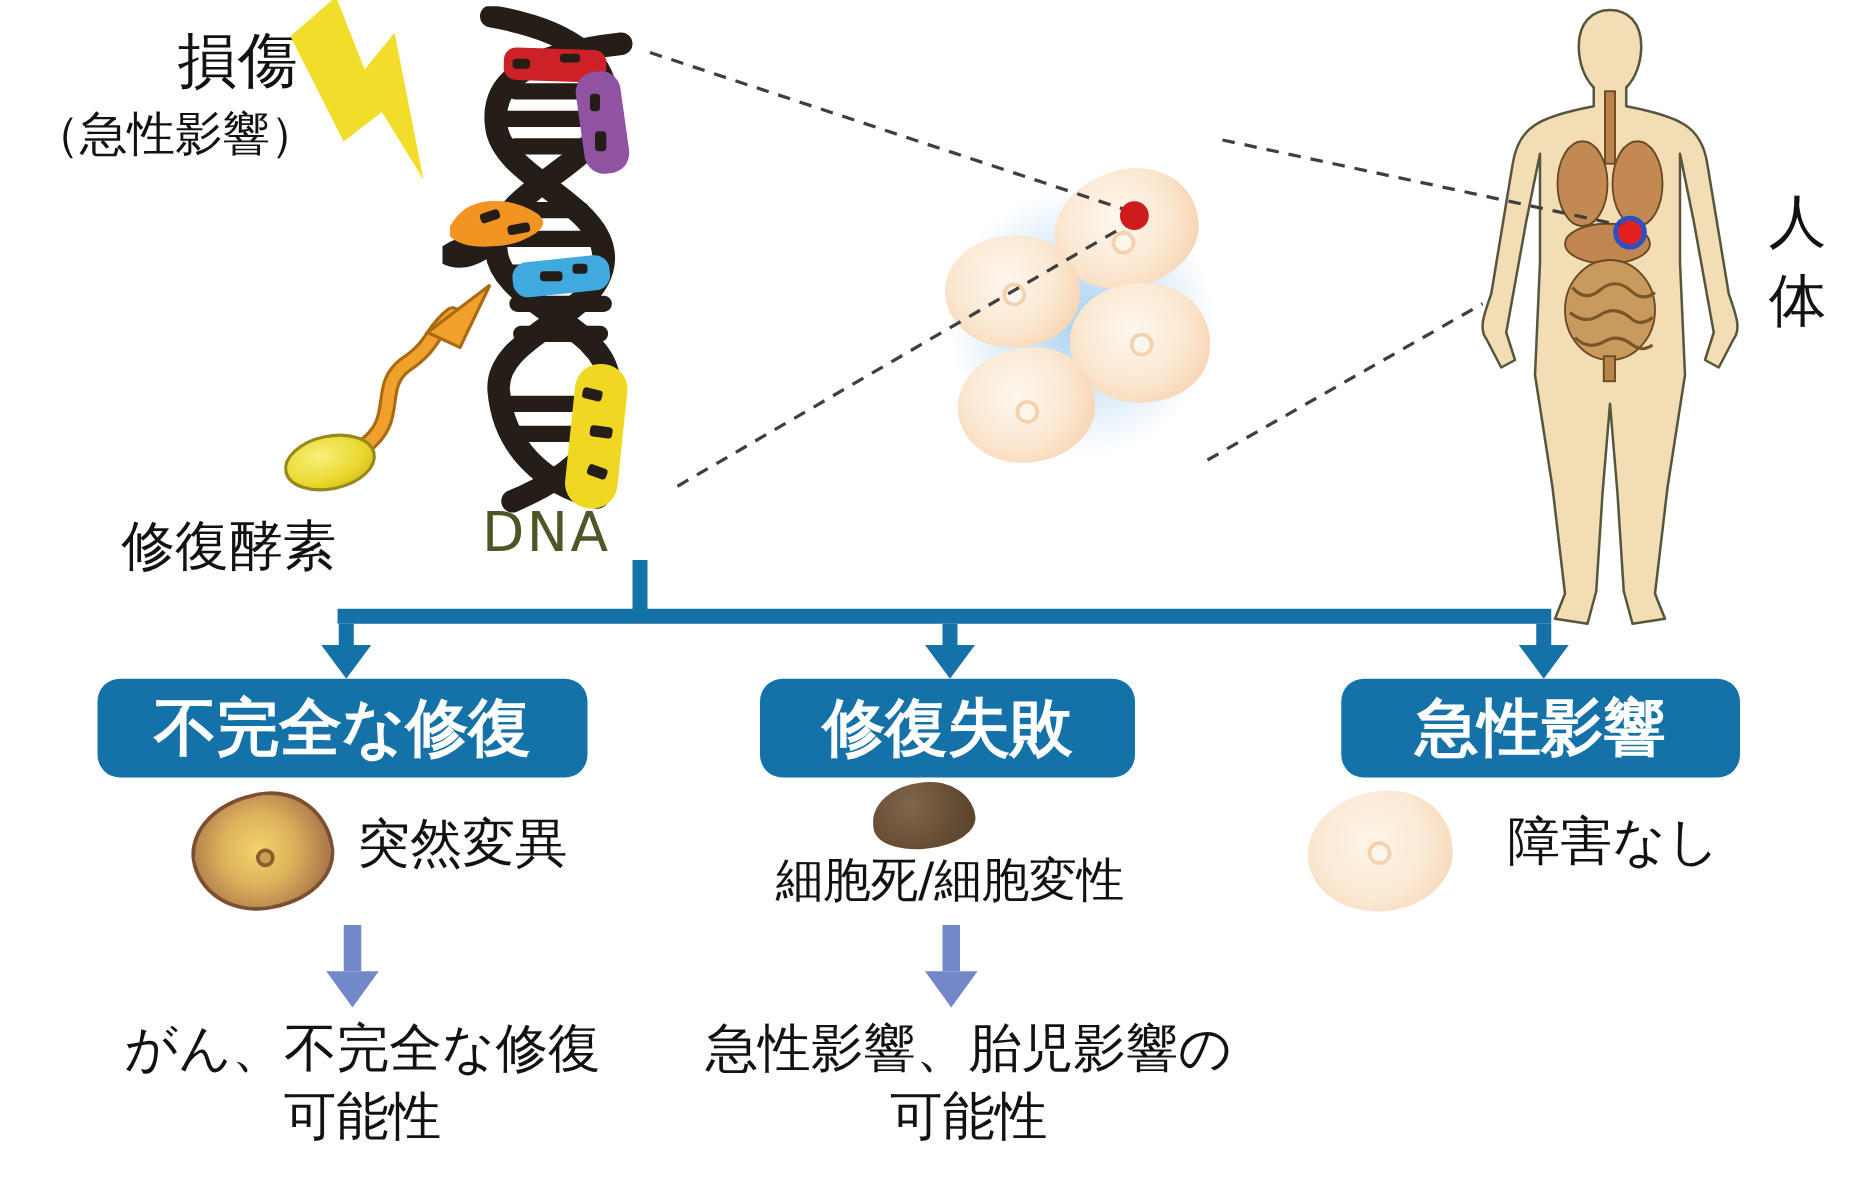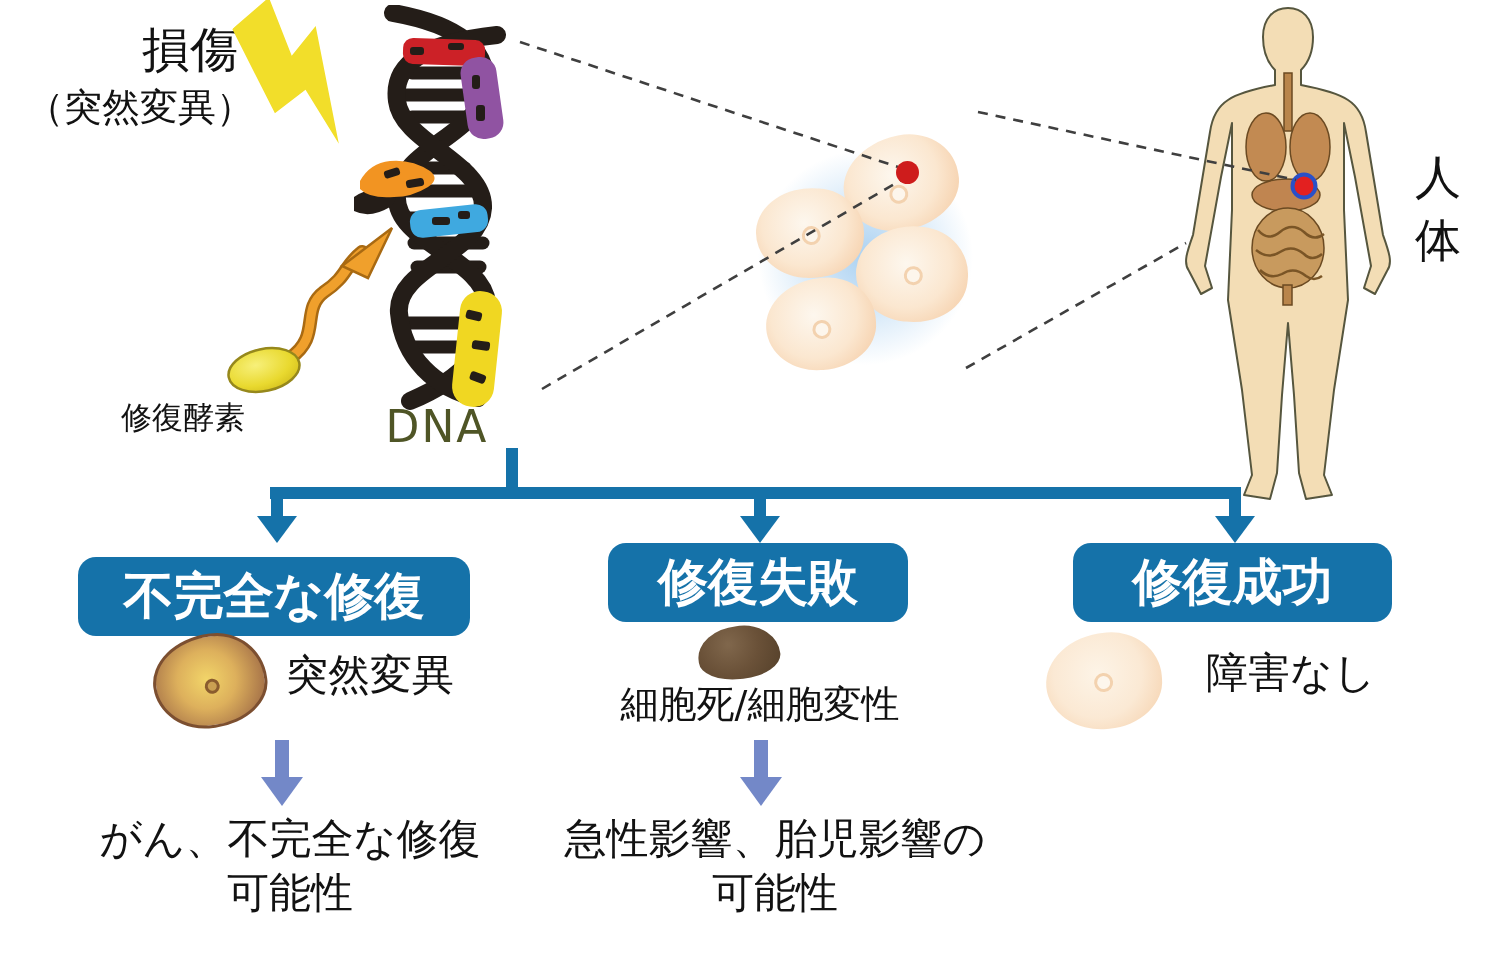--- a/index.html
+++ b/index.html
@@ -67,21 +67,21 @@
     border-top:29px solid #7388c8;
   }
   svg{display:block;}
 </style>
 </head>
 <body>
 
 <div id="stage">
 
   <div class="jp" style="left:85px;top:22px;width:210px;font-size:48px;">損傷</div>
-  <div class="jp" style="left:0px;top:86px;width:280px;font-size:38px;">（突然変異）</div>
+  <div class="jp" style="left:0px;top:86px;width:280px;font-size:38px;">（急性影響）</div>
 
   <div class="abs" style="left:243px;top:-6px;width:112px;height:158px;transform:rotate(-48deg);">
     <svg width="112" height="158" viewBox="0 0 112 158">
       <polygon points="44,0 92,6 64,62 102,60 30,156 48,95 10,88" fill="#f2de2a"></polygon>
     </svg>
   </div>
 
   <svg class="abs" style="left:340px;top:5px;" width="180" height="408" viewBox="0 0 180 408">
 
     <g stroke="#241d18" stroke-width="13" stroke-linecap="round">
@@ -131,21 +131,21 @@
         <stop offset="60%" stop-color="#e9d92f"></stop>
         <stop offset="100%" stop-color="#cdb717"></stop>
       </radialGradient>
     </defs>
     <path d="M 78,140 C 110,118 88,92 112,74 C 136,58 132,48 150,34" fill="none" stroke="#a96a12" stroke-width="14" stroke-linecap="round"></path>
     <path d="M 78,140 C 110,118 88,92 112,74 C 136,58 132,48 150,34" fill="none" stroke="#f0a02c" stroke-width="9" stroke-linecap="round"></path>
     <polygon points="130,48 180,10 156,60" fill="#f0a02c" stroke="#a96a12" stroke-width="2.5"></polygon>
     <ellipse cx="52" cy="152" rx="36" ry="21" fill="url(#enzG)" stroke="#96881c" stroke-width="2.5" transform="rotate(-12 52 152)"></ellipse>
   </svg>
 
-  <div class="jp" style="left:68px;top:400px;width:230px;font-size:31px;">修復酵素</div>
+  <div class="jp" style="left:68px;top:413px;width:230px;font-size:43px;">修復酵素</div>
   <div class="jp" style="left:374px;top:402px;width:126px;font-size:44px;color:#4f5526;letter-spacing:2px;">DNA</div>
 
   <div class="glow" style="left:758px;top:150px;width:215px;height:215px;"></div>
 
   <div class="cell" style="left:843px;top:136px;width:116px;height:94px;transform:rotate(-12deg);">
     <span class="nucleus" style="left:44px;top:48px;"></span>
   </div>
   <div class="cell" style="left:756px;top:188px;width:108px;height:90px;transform:rotate(4deg);">
     <span class="nucleus" style="left:46px;top:38px;"></span>
   </div>
@@ -192,23 +192,23 @@
 
   <div class="flow" style="left:506px;top:448px;width:12px;height:42px;z-index:6;"></div>
   <div class="flow" style="left:270px;top:487px;width:971px;height:12px;z-index:6;"></div>
   <div class="flow" style="left:271px;top:499px;width:12px;height:18px;z-index:6;"></div>
   <div class="flow" style="left:754px;top:499px;width:12px;height:18px;z-index:6;"></div>
   <div class="flow" style="left:1229px;top:499px;width:12px;height:18px;z-index:6;"></div>
   <div class="flow-arrowhead" style="left:257px;top:516px;z-index:6;"></div>
   <div class="flow-arrowhead" style="left:740px;top:516px;z-index:6;"></div>
   <div class="flow-arrowhead" style="left:1215px;top:516px;z-index:6;"></div>
 
-  <div class="flow-box" style="left:78px;top:543px;width:392px;height:79px;margin-top:14px;">不完全な修復</div>
+  <div class="flow-box" style="left:78px;top:543px;width:392px;height:79px;">不完全な修復</div>
   <div class="flow-box" style="left:608px;top:543px;width:300px;height:79px;">修復失敗</div>
-  <div class="flow-box" style="left:1073px;top:543px;width:319px;height:79px;">修復成功</div>
+  <div class="flow-box" style="left:1073px;top:543px;width:319px;height:79px;">急性影響</div>
 
   <div class="cell-mutated">
     <span class="nucleus"></span>
   </div>
   <div class="jp" style="left:272px;top:651px;width:196px;font-size:42px;">突然変異</div>
   <div class="parrow" style="left:254px;top:740px;">
     <span class="shaft"></span>
       <span class="head"></span>
   </div>
   <div class="jp" style="left:65px;top:815px;width:450px;font-size:42px;">がん、不完全な修復</div>

